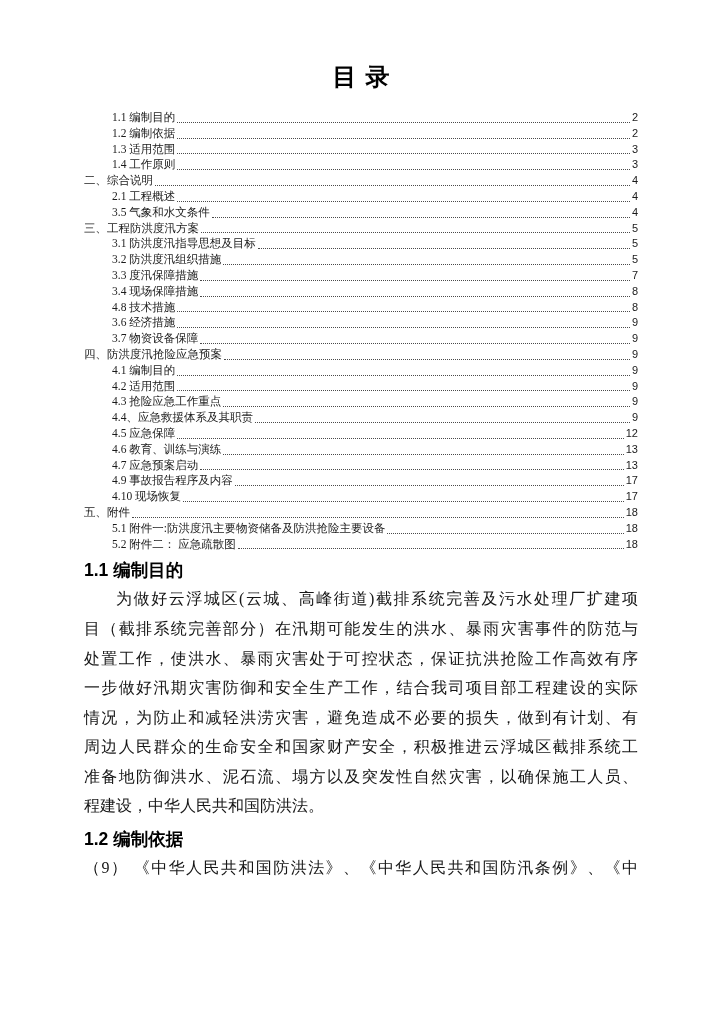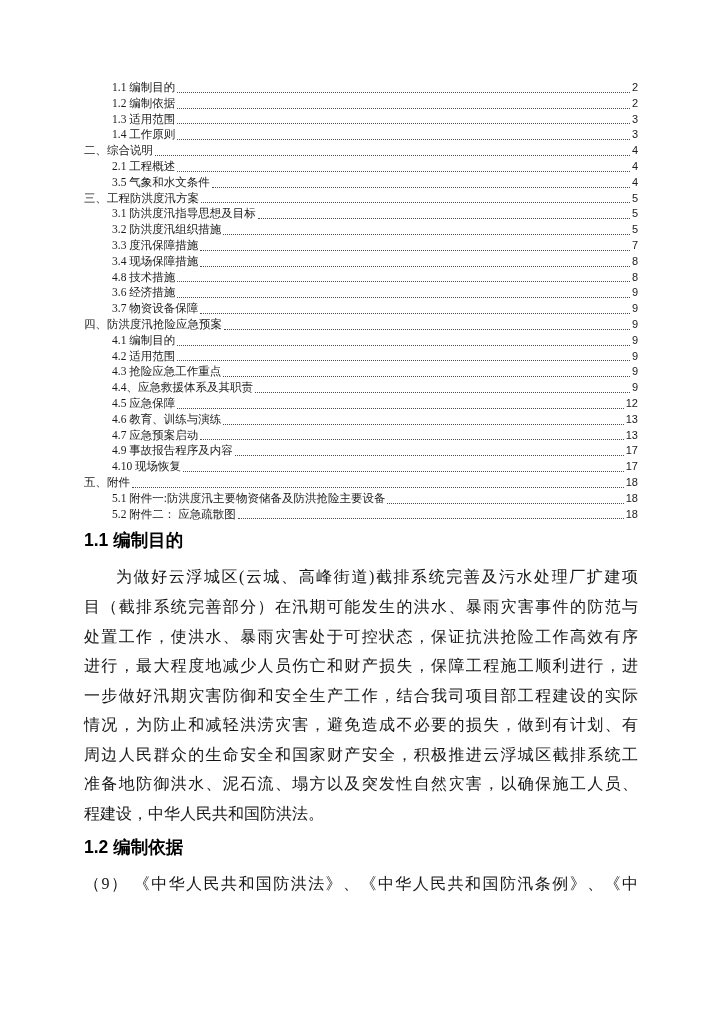--- a/index.html
+++ b/index.html
@@ -50,35 +50,36 @@
     font-size:11px;
   }
   .section-heading {
     font-family:"Liberation Sans","DejaVu Sans",sans-serif;
     font-size:17.5px;
     font-weight:bold;
     line-height:24px;
     margin-top:6px;
     color:#000;
   }
-  .paragraph { margin-top:10px; }
+  .paragraph { margin-top:2px; }
   .para-line {
     font-size:16px;
     line-height:29.6px;
     text-align:justify;
     color:#161616;
   }
   .para-line.justify { text-align-last:justify; }
   .para-line.indent { padding-left:32px; }
 </style>
 </head>
 <body>
 
 <div class="page">
 
+  <div class="doc-title">目录</div>
 
   <div class="toc" id="toc">
   <div class="toc-row level-2">
     <span class="toc-label">1.1 编制目的</span>
     <span class="toc-leader"></span>
     <span class="toc-page">2</span>
   </div>
 
   <div class="toc-row level-2">
     <span class="toc-label">1.2 编制依据</span>
@@ -244,21 +245,20 @@
   </div>
 </div>
 
   <div id="sections">
   <div>
     <div class="section-heading">1.1 编制目的</div>
     <div class="paragraph">
           <div class="para-line justify indent">为做好云浮城区(云城、高峰街道)截排系统完善及污水处理厂扩建项</div>
           <div class="para-line justify">目（截排系统完善部分）在汛期可能发生的洪水、暴雨灾害事件的防范与</div>
           <div class="para-line justify">处置工作，使洪水、暴雨灾害处于可控状态，保证抗洪抢险工作高效有序</div>
-          <div class="para-line justify">进行，最大程度地减少人员伤亡和财产损失，保障工程施工顺利进行，进</div>
           <div class="para-line justify">一步做好汛期灾害防御和安全生产工作，结合我司项目部工程建设的实际</div>
           <div class="para-line justify">情况，为防止和减轻洪涝灾害，避免造成不必要的损失，做到有计划、有</div>
           <div class="para-line justify">周边人民群众的生命安全和国家财产安全，积极推进云浮城区截排系统工</div>
           <div class="para-line justify">准备地防御洪水、泥石流、塌方以及突发性自然灾害，以确保施工人员、</div>
           <div class="para-line">程建设，中华人民共和国防洪法。</div>
         </div>
   </div>
 
   <div>
     <div class="section-heading">1.2 编制依据</div>

